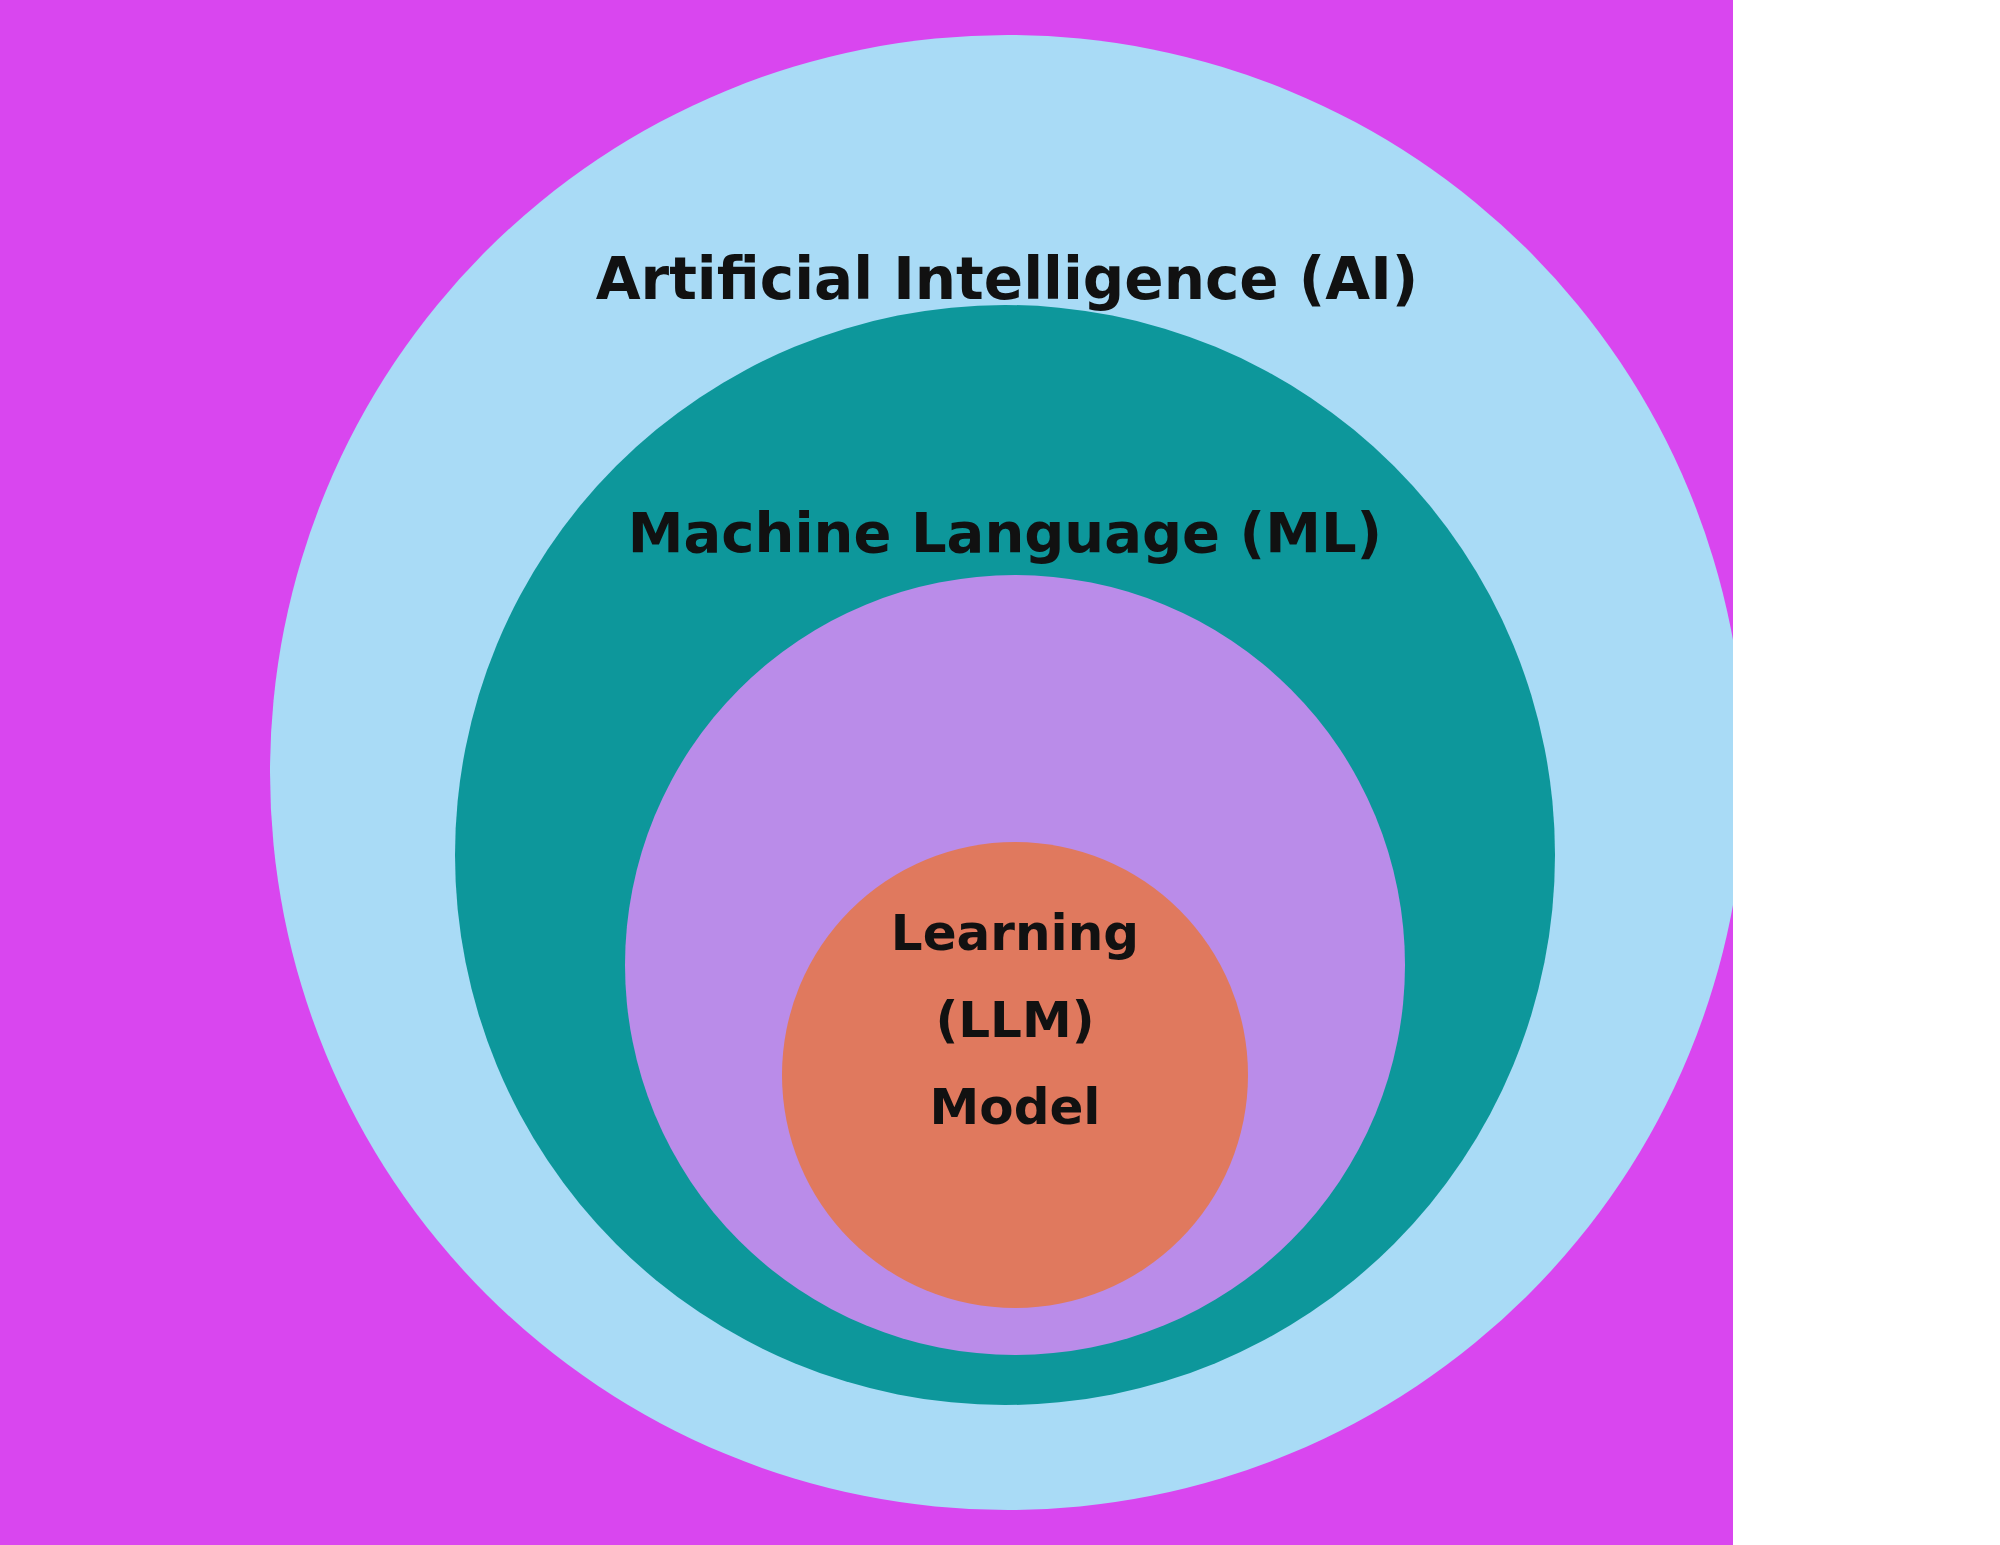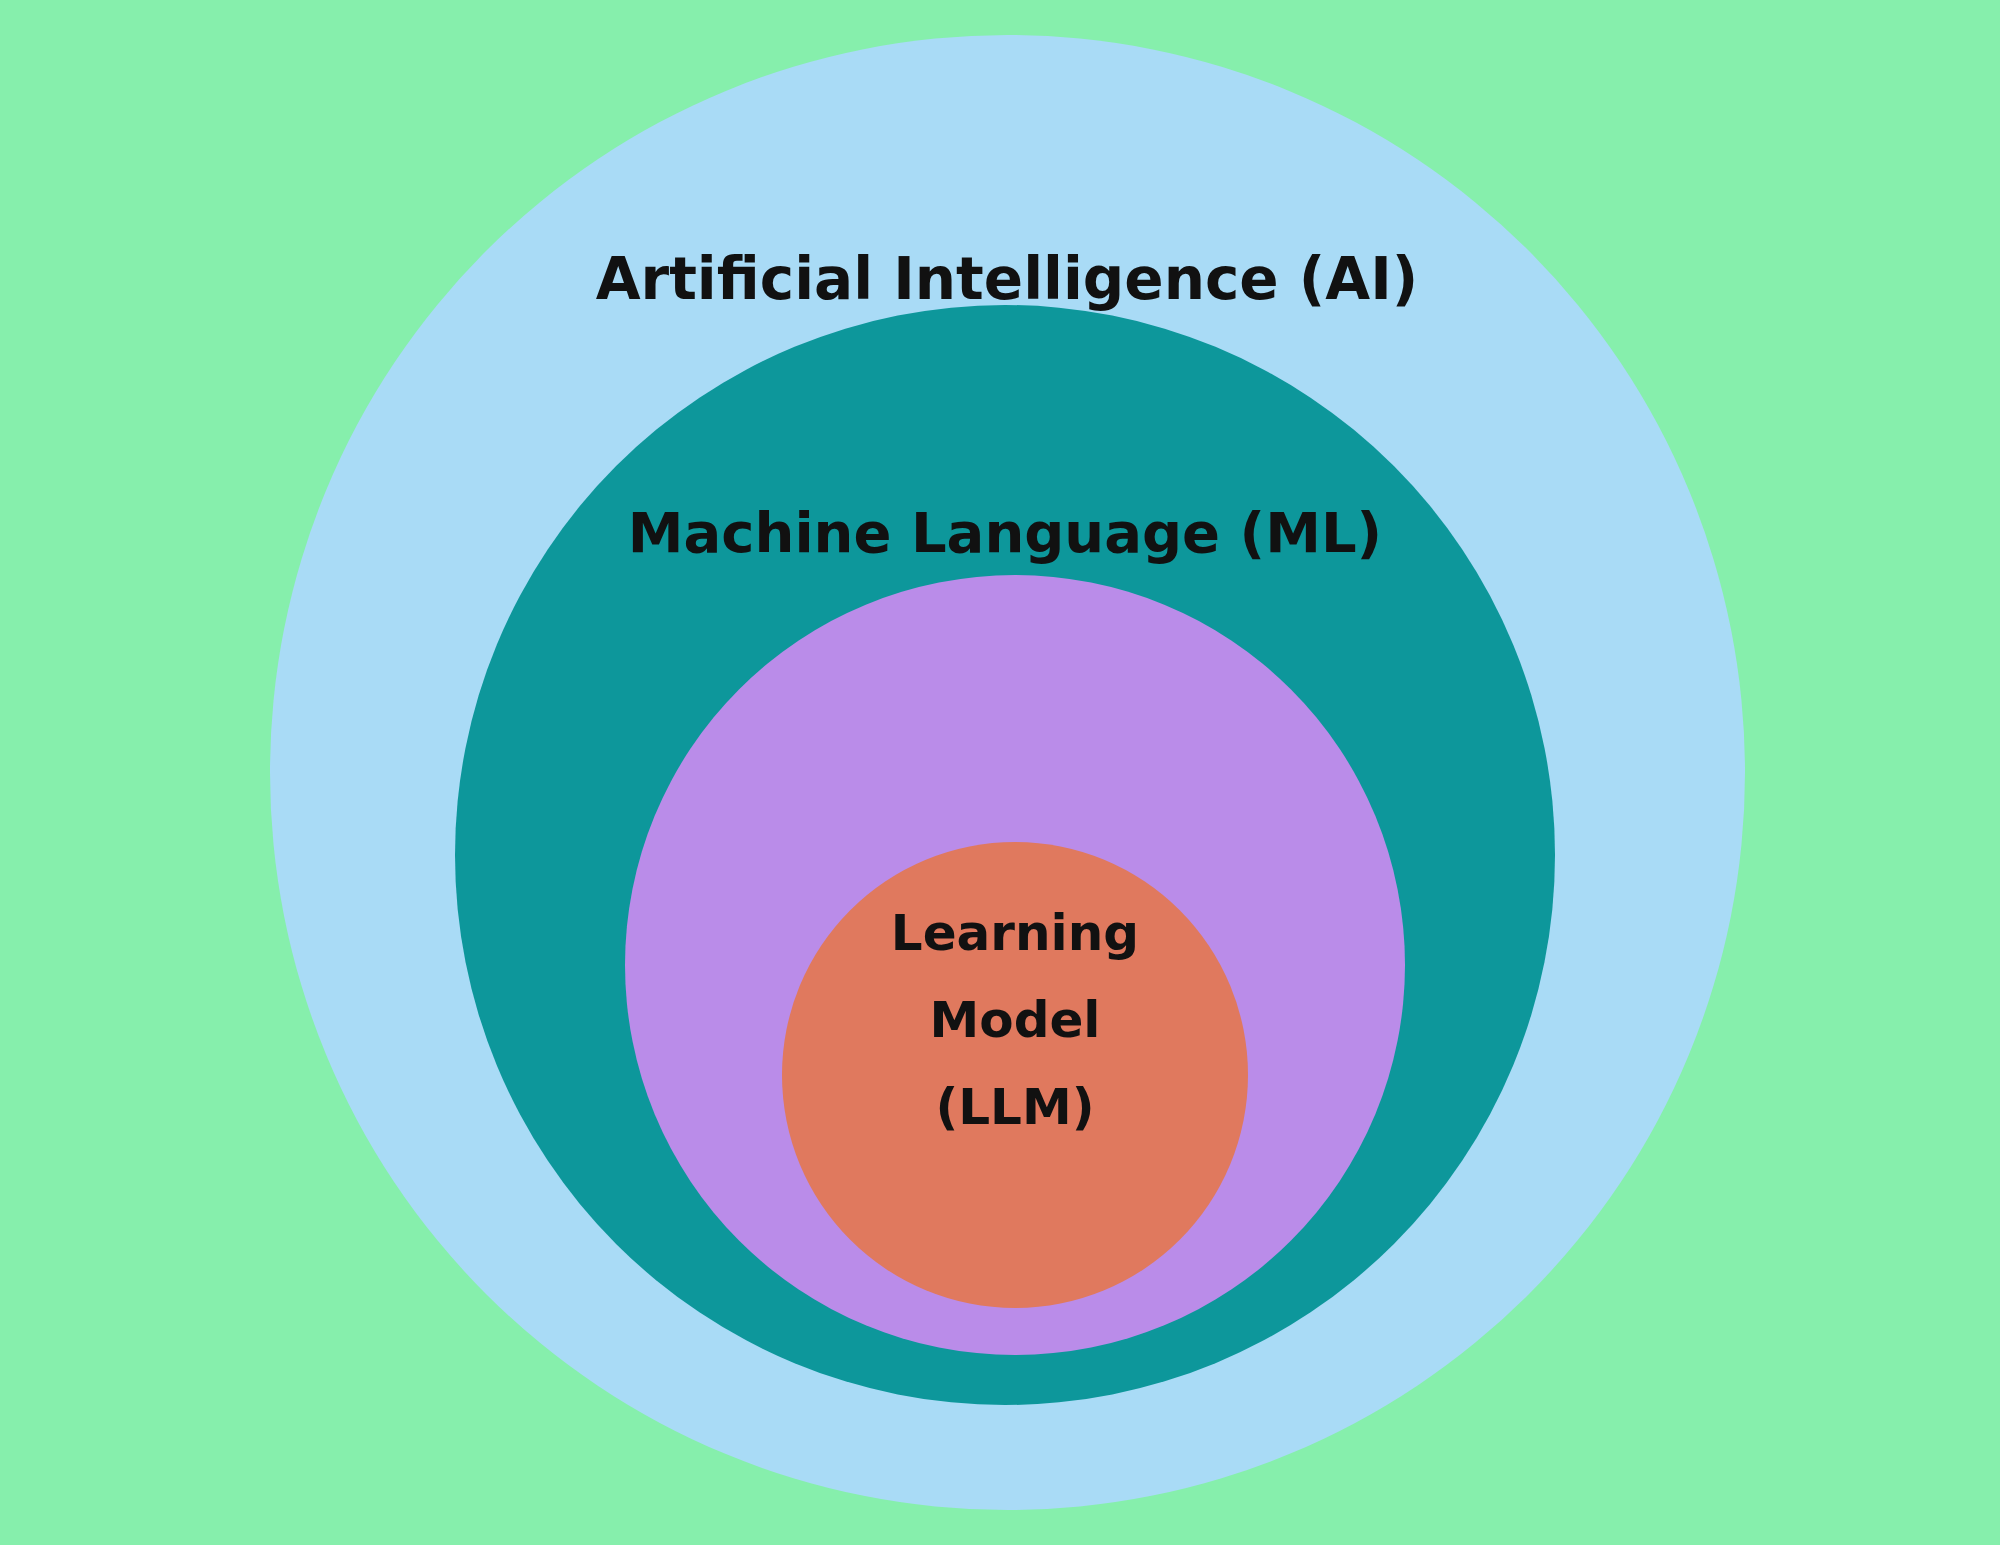--- a/index.html
+++ b/index.html
@@ -2,23 +2,23 @@
 <html><head>
 <meta charset="utf-8">
 <style>
   html, body {
     margin: 0;
     padding: 0;
     background: #ffffff;
   }
   .canvas {
     position: relative;
-    width: 2000px;
+    width: 1733px;
     height: 1545px;
-    background: #86efac;
+    background: #d946ef;
     overflow: hidden;
     font-family: "DejaVu Sans", "Liberation Sans", sans-serif;
   }
   .circle {
     position: absolute;
     border-radius: 50%;
   }
   .circle-ai {
     left: 270px;
     top: 35px;
@@ -94,17 +94,17 @@
 
   <div class="label label-ai">Artificial Intelligence (AI)</div>
 
   <div class="label label-ml">Machine Language (ML)</div>
 
   <div class="label label-gen">
   </div>
 
   <div class="label label-llm">
     <div>Learning</div>
+    <div>(LLM)</div>
     <div>Model</div>
-    <div>(LLM)</div>
   </div>
 
 </div>
 
 </body></html>

